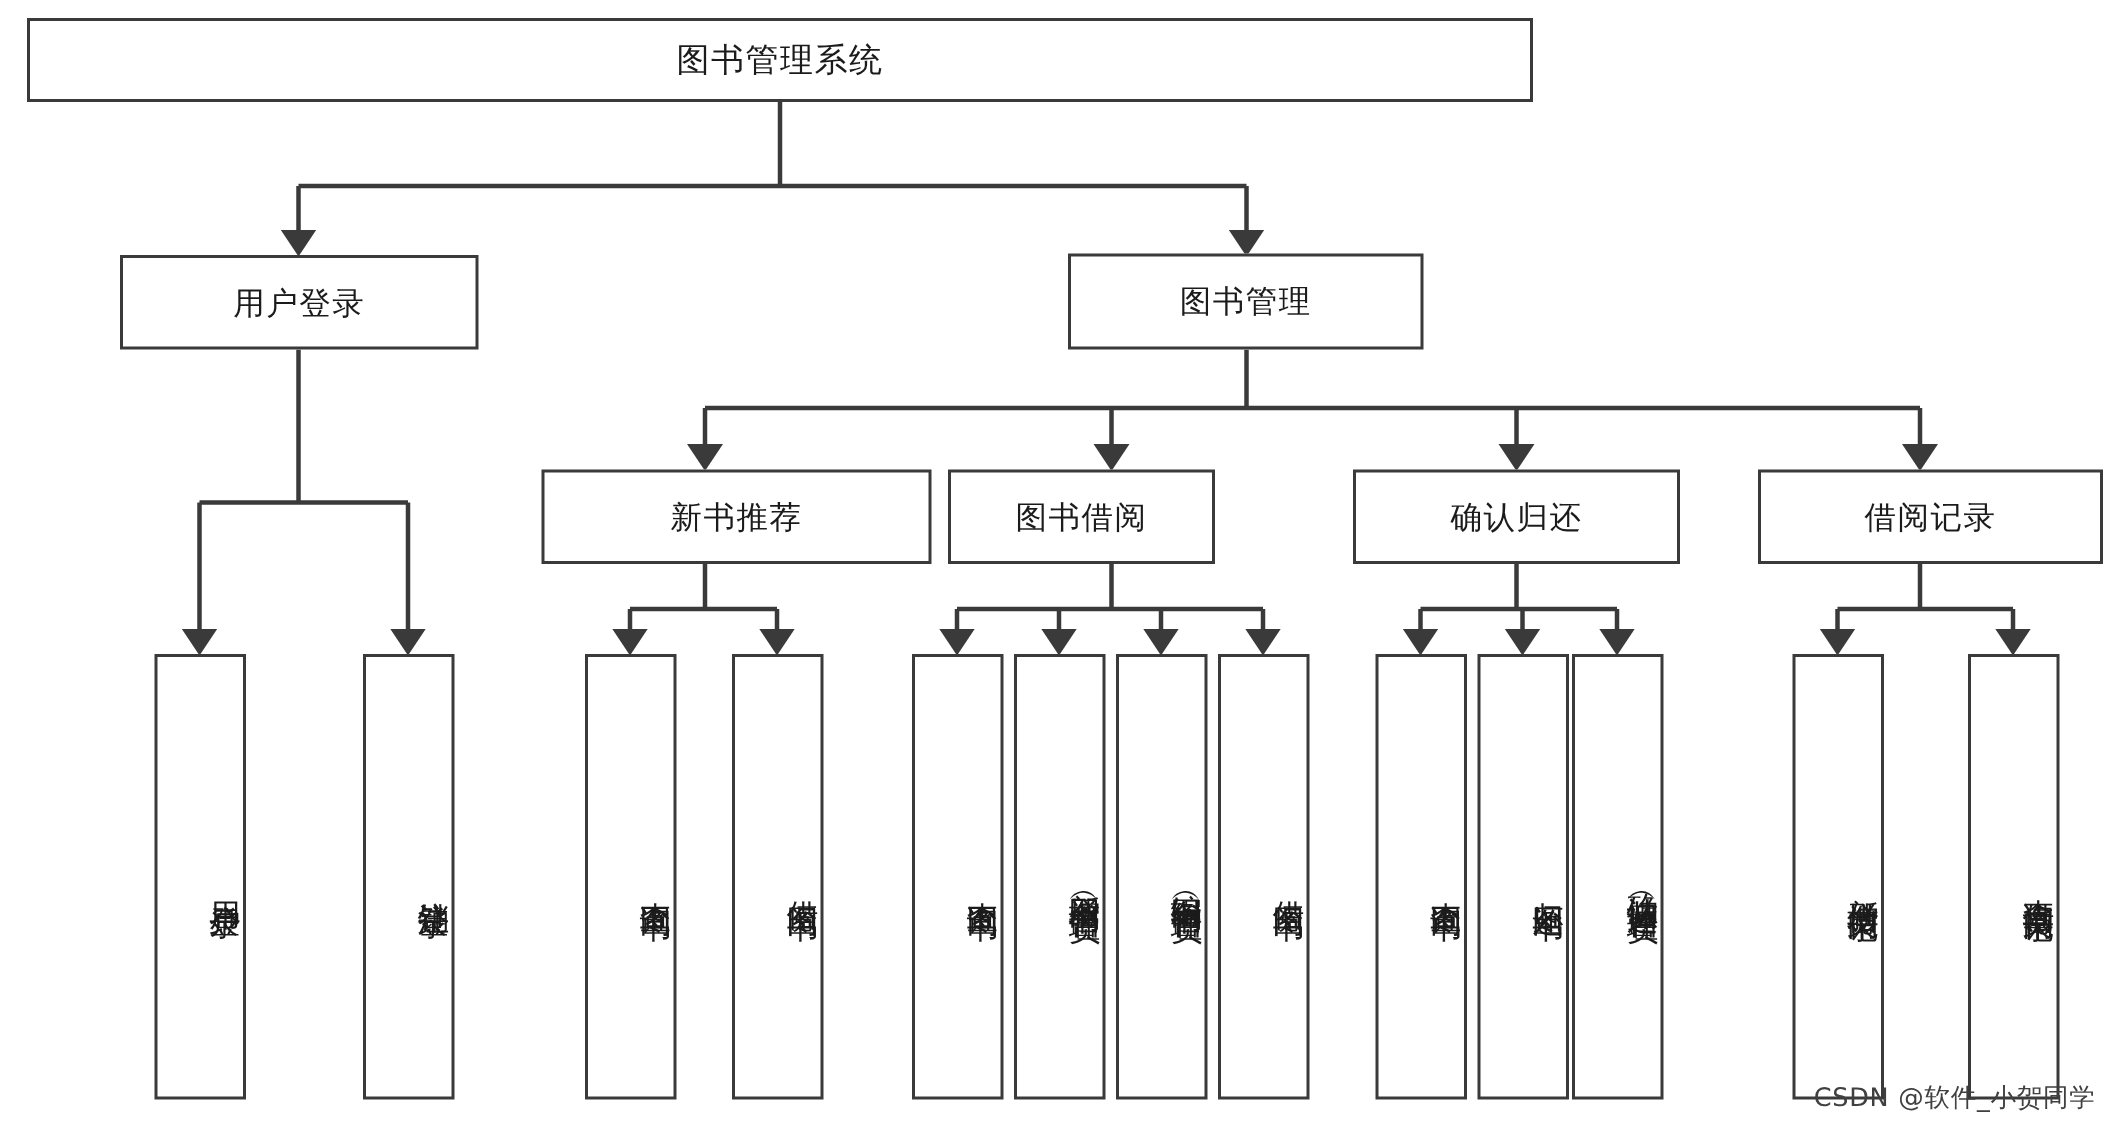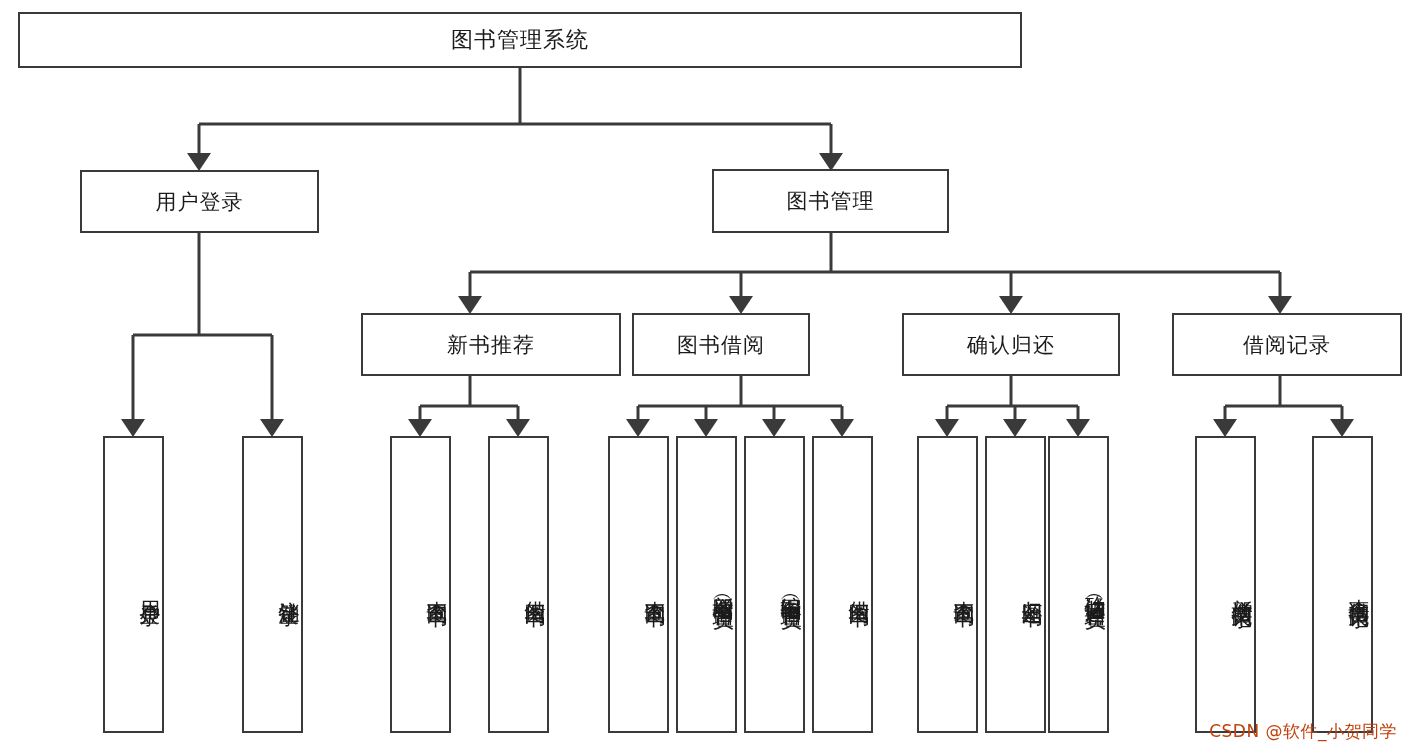--- a/index.html
+++ b/index.html
@@ -51,21 +51,21 @@
     display: block;
   }
   .node.root {
     font-size: 22px;
   }
   .watermark {
     position: absolute;
     right: 8px;
     bottom: 4px;
     font-size: 17px;
-    color: #c2410c;
+    color: #404040;
     letter-spacing: 0.5px;
     white-space: nowrap;
     pointer-events: none;
   }
 </style>
 </head>
 <body>
 
 <svg id="canvas" viewBox="0 0 1405 747" xmlns="http://www.w3.org/2000/svg">
   <defs>

